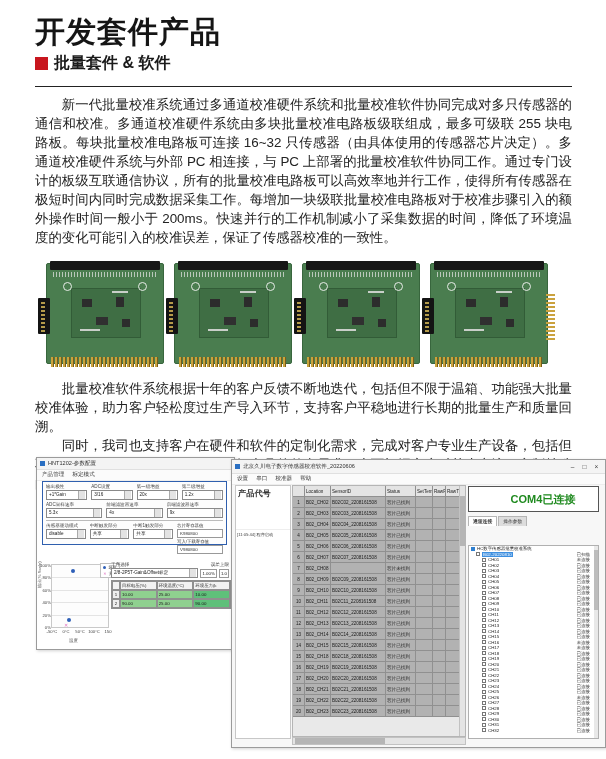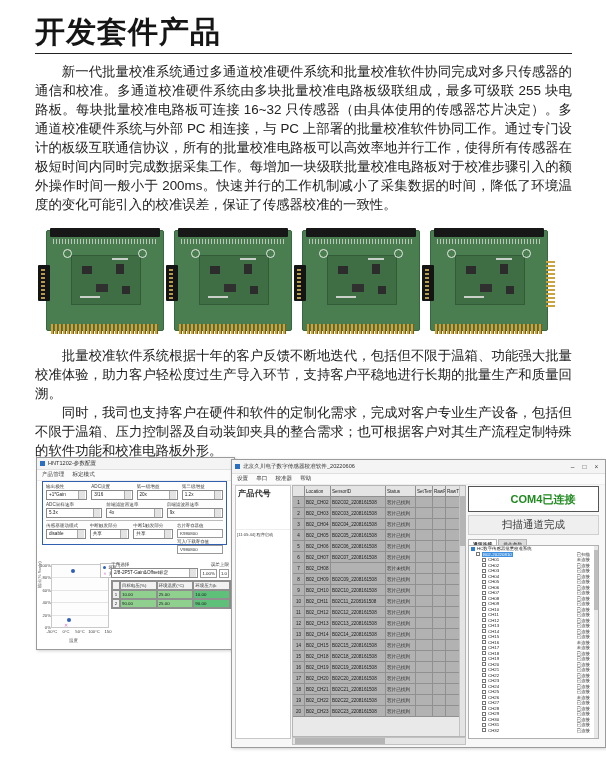--- a/index.html
+++ b/index.html
@@ -128,20 +128,24 @@
   .treescroll{position:absolute;right:0;top:0;bottom:0;width:4px;background:#e8e8e8;}
   .treescroll .thumb{position:absolute;left:0;right:0;top:4px;height:60px;background:#bdbdbd;}
 </style>
 </head>
 <body>
 
 <div class="sheet">
 
   <div class="doc-head">
     <div class="doc-title">开发套件产品</div>
+    <div class="doc-sub">
+      <span class="red-sq" id="redsq" style="background: rgb(200, 22, 30);"></span>
+      <span>批量套件 &amp; 软件</span>
+    </div>
   </div>
   <div class="rule"></div>
 
   <p class="para">新一代批量校准系统通过多通道校准硬件系统和批量校准软件协同完成对多只传感器的通信和校准。多通道校准硬件系统由多块批量校准电路板级联组成，最多可级联 255 块电路板。每块批量校准电路板可连接 16~32 只传感器（由具体使用的传感器芯片决定）。多通道校准硬件系统与外部 PC 相连接，与 PC 上部署的批量校准软件协同工作。通过专门设计的板级互联通信协议，所有的批量校准电路板可以高效率地并行工作，使得所有传感器在极短时间内同时完成数据采集工作。每增加一块级联批量校准电路板对于校准步骤引入的额外操作时间一般小于 200ms。快速并行的工作机制减小了采集数据的时间，降低了环境温度的变化可能引入的校准误差，保证了传感器校准的一致性。</p>
 
   <div class="boards">
     <div class="board">
       <div class="topbar"></div>
         <div class="toppads"></div>
       <div class="module"></div>
@@ -535,21 +539,20 @@
         <div class="vscroll">
             <div class="thumb"></div>
           </div>
       </div>
       <div class="hscroll">
           <div class="thumb"></div>
         </div>
 
       <div class="rpanel">
         <div class="combox" id="combox" style="color: rgb(31, 138, 31); padding-left: 19px;">COM4已连接</div>
-        <div class="scanbox">扫描通道完成</div>
         <div class="tabs" id="rtabs">
             <div class="tab active">通道连接</div>
             <div class="tab">操作参数</div>
           </div>
         <div class="tree">
           <div id="treebody">
               <div class="trow">
                 <span class="cb filled"></span>
                 <span class="tname">HC数字传感器批量校准系统</span>
               </div>

